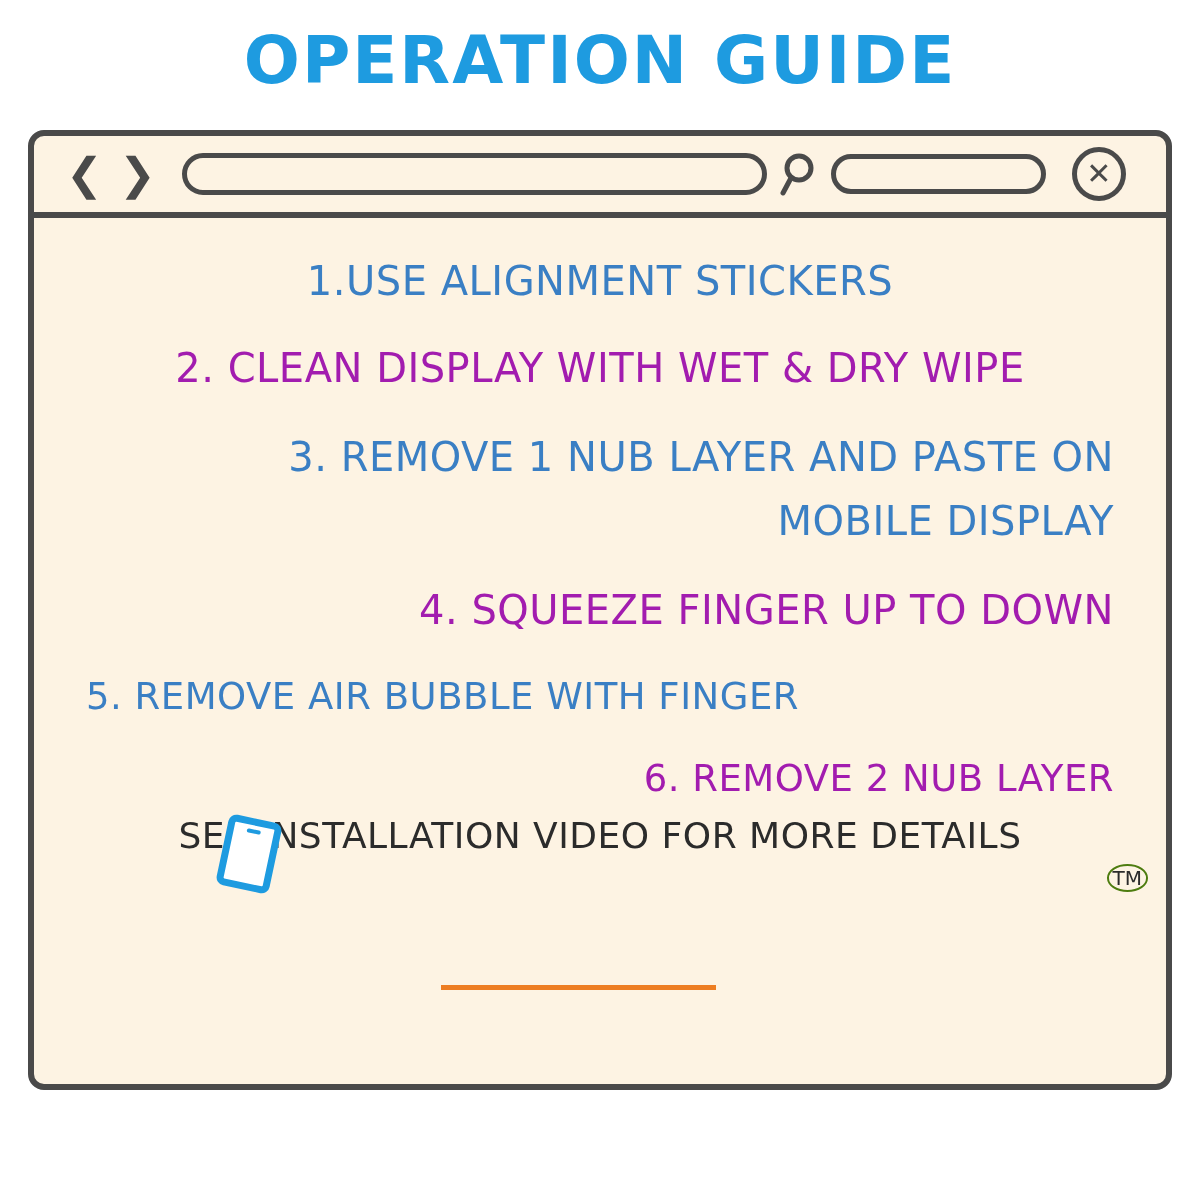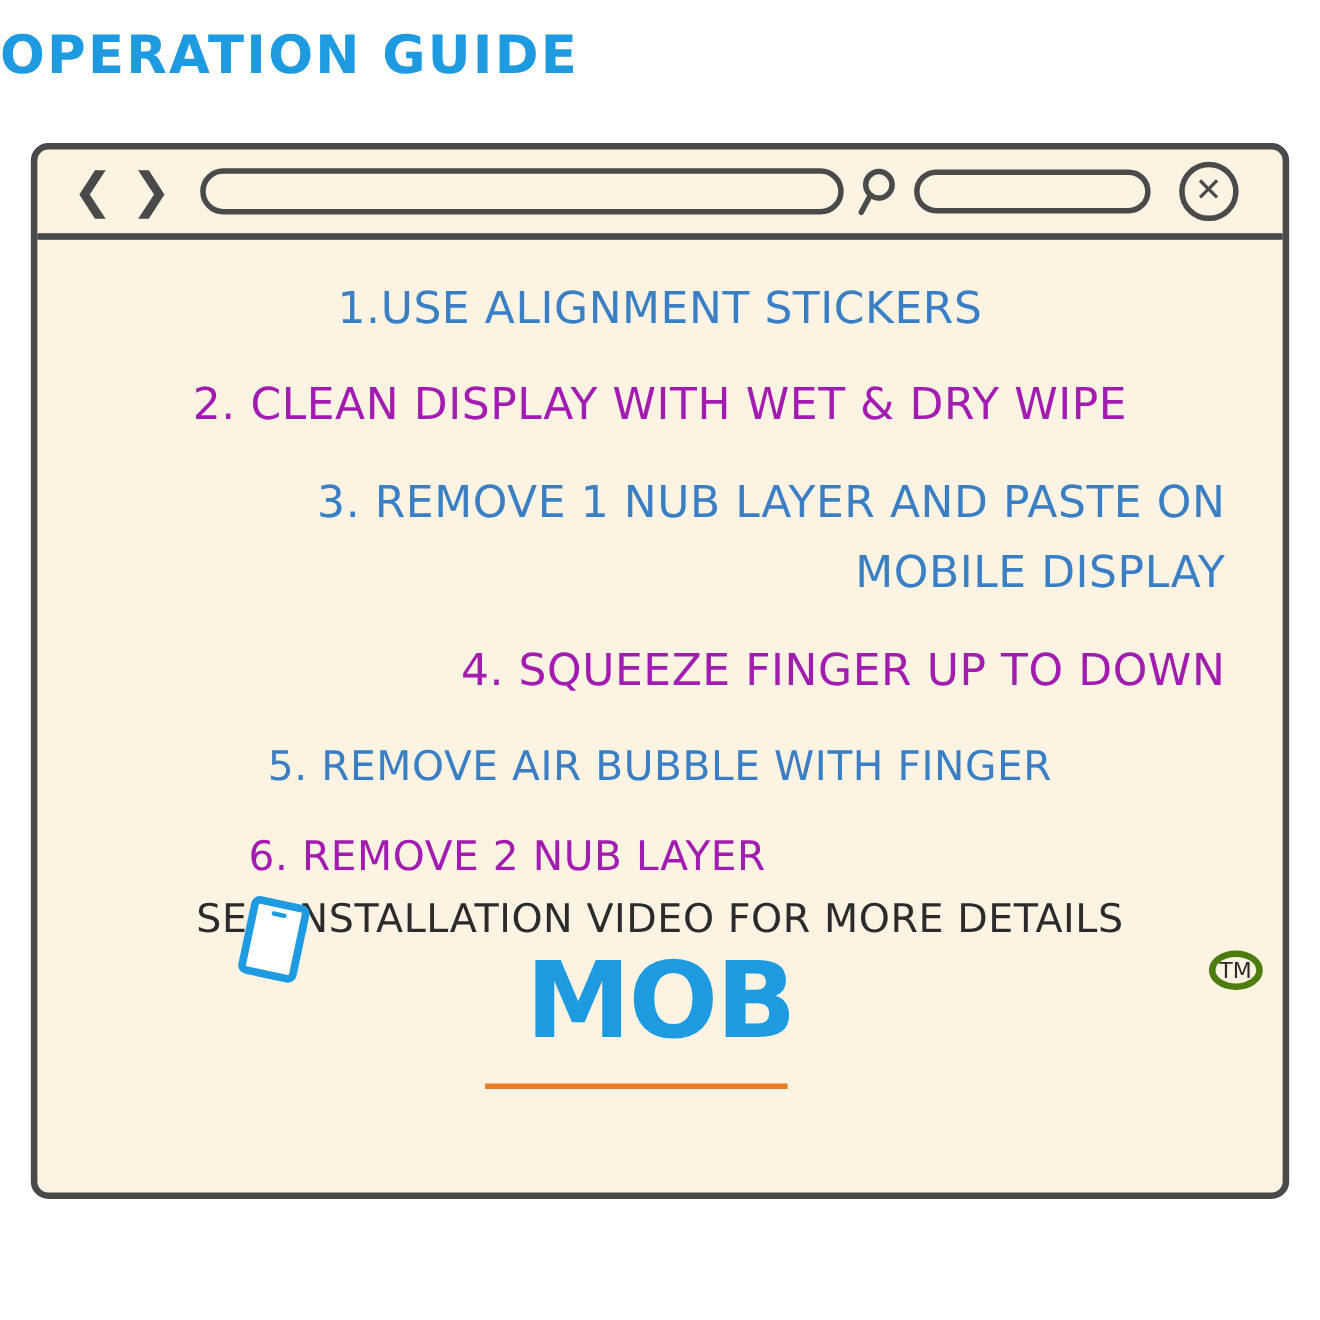--- a/index.html
+++ b/index.html
@@ -13,21 +13,22 @@
     font-family: "Liberation Sans", sans-serif;
     overflow: hidden;
     position: relative;
   }
 
   #page-title {
     position: absolute;
     top: 22px;
     left: 0;
     width: 1200px;
-    font-size: 48px;
+    text-align: center;
+    font-size: 66px;
     font-weight: bold;
     letter-spacing: 2px;
     color: #1e9be0;
     font-family: "DejaVu Sans", sans-serif;
     text-transform: uppercase;
   }
 
   
   #browser-window {
     position: absolute;
@@ -122,22 +123,22 @@
     letter-spacing: 0.5px;
     margin-bottom: 18px;
     text-transform: uppercase;
   }
   .step.blue { color: #3a7fc4; }
   .step.orange { color: #a21caf; }
   .step.c1 { text-align: center; margin-bottom: 24px; }
   .step.c2 { text-align: center; margin-bottom: 26px; }
   .step.c3 { text-align: right; padding-left: 140px; margin-bottom: 26px; }
   .step.c4 { text-align: right; margin-bottom: 26px; }
-  .step.c5 { text-align: center; font-size: 37px; margin-bottom: 24px; }
-  .step.c6 { text-align: left; padding-left: 140px; font-size: 37px; margin-bottom: 6px; }
+  .step.c5 { font-size: 37px; margin-bottom: 24px; }
+  .step.c6 { text-align: right; padding-left: 140px; font-size: 37px; margin-bottom: 6px; }
 
   #footer-note {
     text-align: center;
     font-size: 36px;
     color: #2b2b2b;
     font-family: "DejaVu Sans", sans-serif;
     text-transform: uppercase;
     letter-spacing: 0.5px;
     margin-top: 2px;
   }
@@ -163,21 +164,21 @@
     font-size: 96px;
     line-height: 1;
     letter-spacing: -2px;
   }
   .logo-mob { color: #1e9be0; position: relative; }
   .logo-era { color: #ed7d22; margin-left: 18px; position: relative; }
   #logo-tm {
     font-size: 20px;
     color: #2b2b2b;
     font-family: "DejaVu Sans", sans-serif;
-    border: 6px solid #4d7c0f;
+    border: 2px solid #4d7c0f;
     border-radius: 50%;
     padding: 2px 4px;
     position: absolute;
     top: 2px;
     right: -34px;
     line-height: 1;
   }
   #logo-underline {
     position: absolute;
     left: 355px;
@@ -241,21 +242,20 @@
     <div class="step orange c2">2. CLEAN DISPLAY WITH WET &amp; DRY WIPE</div>
     <div class="step blue c3">3. REMOVE 1 NUB LAYER AND PASTE ON MOBILE DISPLAY</div>
     <div class="step orange c4">4. SQUEEZE FINGER UP TO DOWN</div>
     <div class="step blue c5">5. REMOVE AIR BUBBLE WITH FINGER</div>
     <div class="step orange c6">6. REMOVE 2 NUB LAYER</div>
 
     <div id="footer-note">SEE INSTALLATION VIDEO FOR MORE DETAILS</div>
 
     <div id="logo">
       <div id="logo-inner">
-        <span class="logo-text logo-mob">MOB</span>
         <span id="logo-tm">TM</span>
       </div>
       <div id="logo-phone"></div>
       <div id="logo-underline"></div>
     </div>
   </div>
 
 </div>
 
 </body></html>

